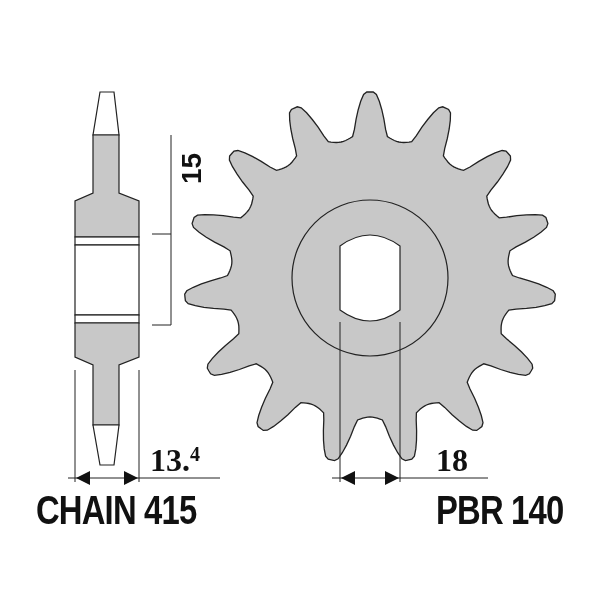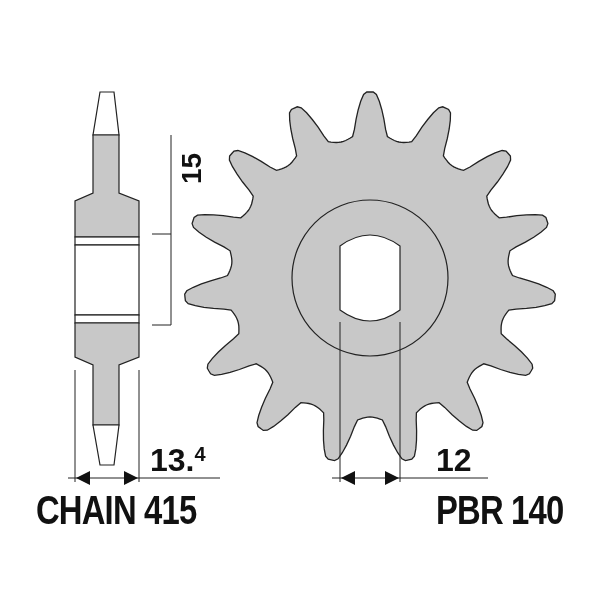--- a/index.html
+++ b/index.html
@@ -1,20 +1,20 @@
 <!DOCTYPE html>
 <html><head>
 <meta charset="utf-8">
 <style>
   html, body { margin:0; padding:0; background:#ffffff; }
   body { width:600px; height:600px; position:relative; overflow:hidden; }
   svg { position:absolute; left:0; top:0; }
   .lbl { position:absolute; font-family:"Liberation Sans", sans-serif; font-weight:bold; color:#111; line-height:1; }
   .big { font-size:40px; transform:scaleX(0.82); transform-origin:left top; letter-spacing:-1px; }
-  .dim { font-size:32px; }
+  .dim { font-size:32px;font-family:Liberation Serif, serif; }
 </style>
 </head>
 <body>
 
 <svg width="600" height="600" viewBox="0 0 600 600">
 
   <g stroke="#222" stroke-width="1.2">
     <polygon points="100,92 114,92 119,135 93,135" fill="#fff"></polygon>
     <polygon points="93,135 119,135 119,193 139,201 139,237 75,237 75,201 93,193" fill="#c8c8c8"></polygon>
     <rect x="75" y="237" width="64" height="8" fill="#fff"></rect>
@@ -52,16 +52,16 @@
     <polygon points="399,478 385,471 385,485" fill="#111" stroke="none"></polygon>
   </g>
 </svg>
 
 <div class="lbl" style="left:180px;top:148px;font-size:28px;transform:rotate(-90deg);transform-origin:left top;top:184px;left:178px;">15</div>
 
 <div class="lbl dim" style="left:150px;top:444px;">
   <span>13.</span><sup style="font-size:20px;vertical-align:10px">4</sup>
 </div>
 
-<div class="lbl dim" style="left:436px;top:444px;">12</div>
+<div class="lbl dim" style="left:436px;top:444px;">18</div>
 
 <div class="lbl big" style="left:36px;top:490px;">CHAIN 415</div>
 <div class="lbl big" style="left:436px;top:490px;">PBR 140</div>
 
 </body></html>

